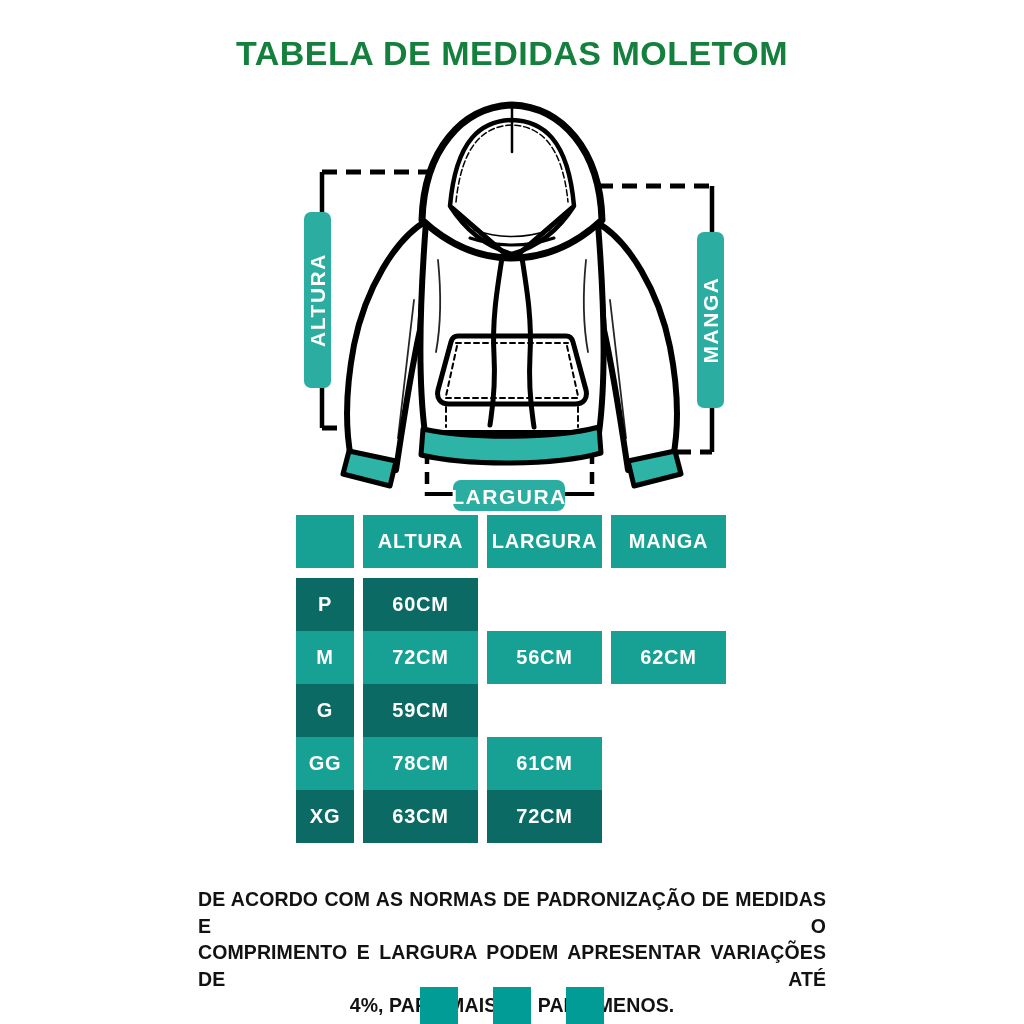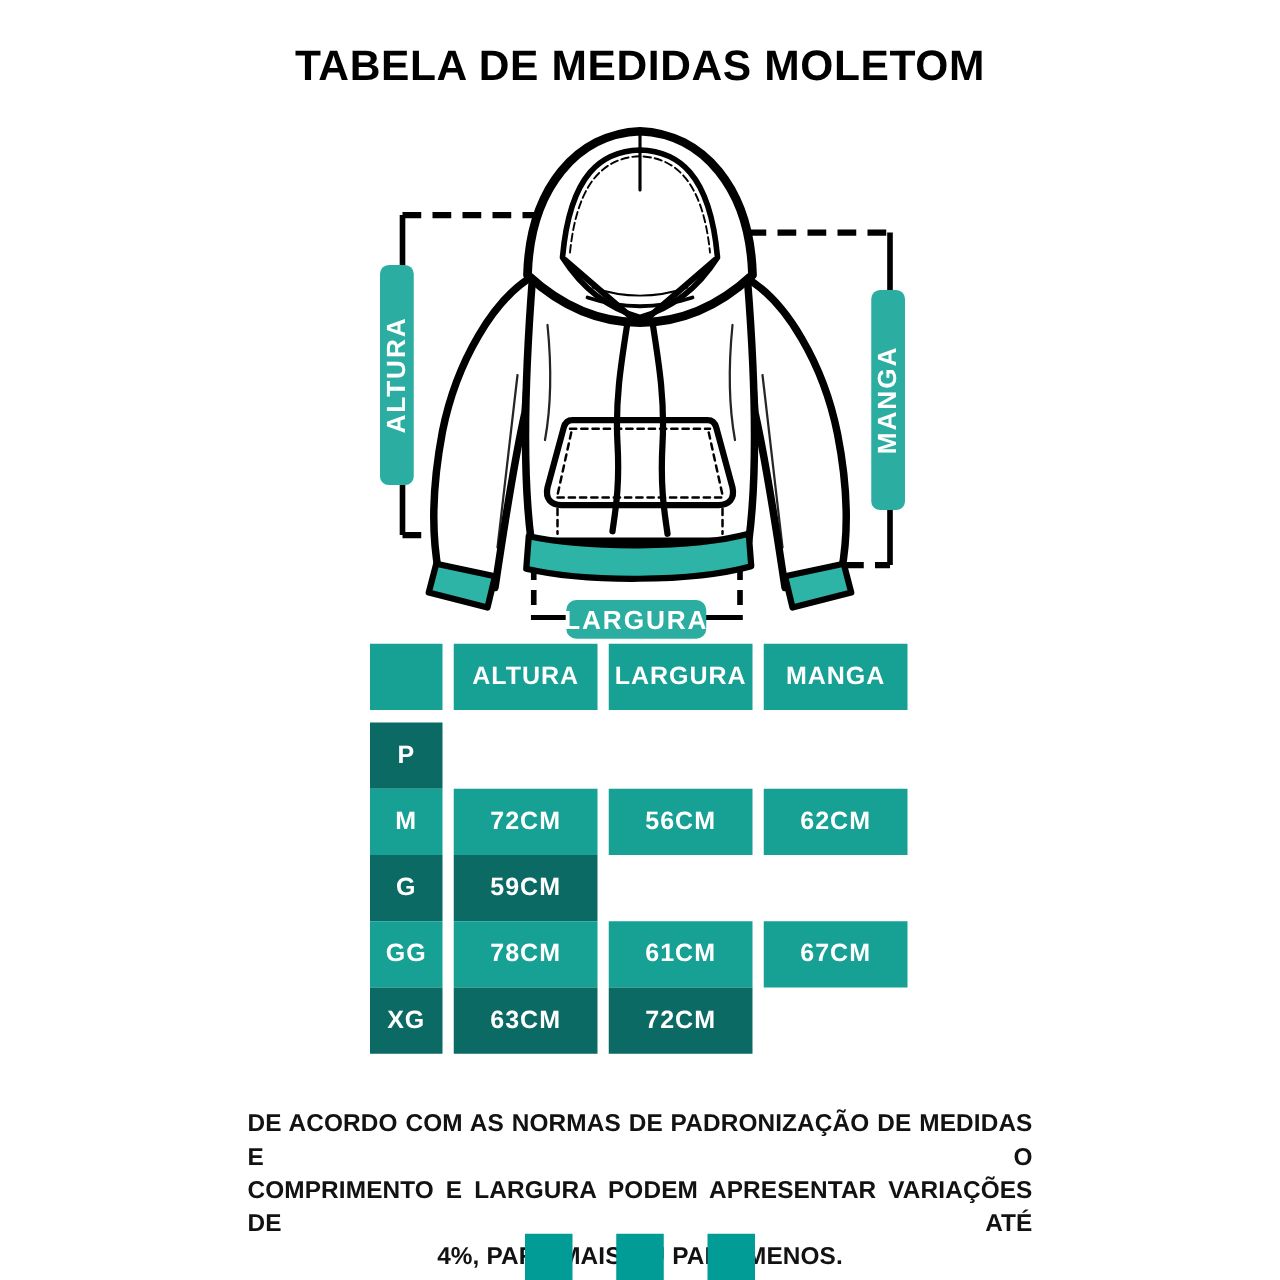--- a/index.html
+++ b/index.html
@@ -2,21 +2,21 @@
 <html><head>
 <meta charset="utf-8">
 <style>
   html,body{margin:0;padding:0;background:#ffffff;}
   .stage{
     position:relative;width:1024px;height:1024px;background:#ffffff;
     font-family:"Liberation Sans",sans-serif;overflow:hidden;
   }
   .title{
     position:absolute;top:34px;left:0;width:1024px;text-align:center;
-    font-size:34px;font-weight:800;letter-spacing:.5px;color:#000000;
+    font-size:34px;font-weight:800;letter-spacing:.5px;color:#15803d;
   }
   .diagram-svg{position:absolute;left:0;top:0;width:1024px;height:1024px;}
 
   
   .size-table{position:absolute;left:296px;top:515px;width:430px;}
   .trow{
     display:grid;grid-template-columns:58px 115px 115px 115px;
     column-gap:9px;height:53px;
   }
   .trow .cell{
@@ -122,36 +122,36 @@
 
   <div class="size-table">
     <div class="trow head">
       <div class="cell"></div>
       <div class="cell">ALTURA</div>
       <div class="cell">LARGURA</div>
       <div class="cell">MANGA</div>
     </div>
     <div class="trow row-dark">
       <div class="cell">P</div>
+      <div class="cell">60CM</div>
     </div>
     <div class="trow row-light">
       <div class="cell">M</div>
       <div class="cell">72CM</div>
       <div class="cell">56CM</div>
       <div class="cell">62CM</div>
     </div>
     <div class="trow row-dark">
       <div class="cell">G</div>
       <div class="cell">59CM</div>
     </div>
     <div class="trow row-light">
       <div class="cell">GG</div>
       <div class="cell">78CM</div>
       <div class="cell">61CM</div>
-      <div class="cell">67CM</div>
     </div>
     <div class="trow row-dark">
       <div class="cell">XG</div>
       <div class="cell">63CM</div>
       <div class="cell">72CM</div>
     </div>
   </div>
 
   <div class="footer-note">
     <div class="just">DE ACORDO COM AS NORMAS DE PADRONIZAÇÃO DE MEDIDAS E O</div>

